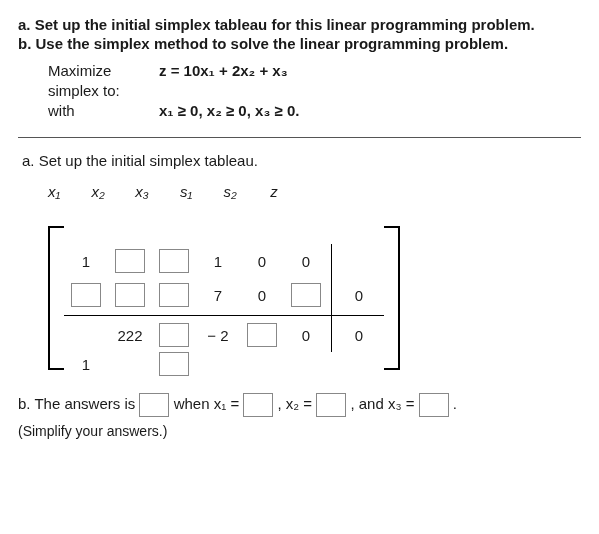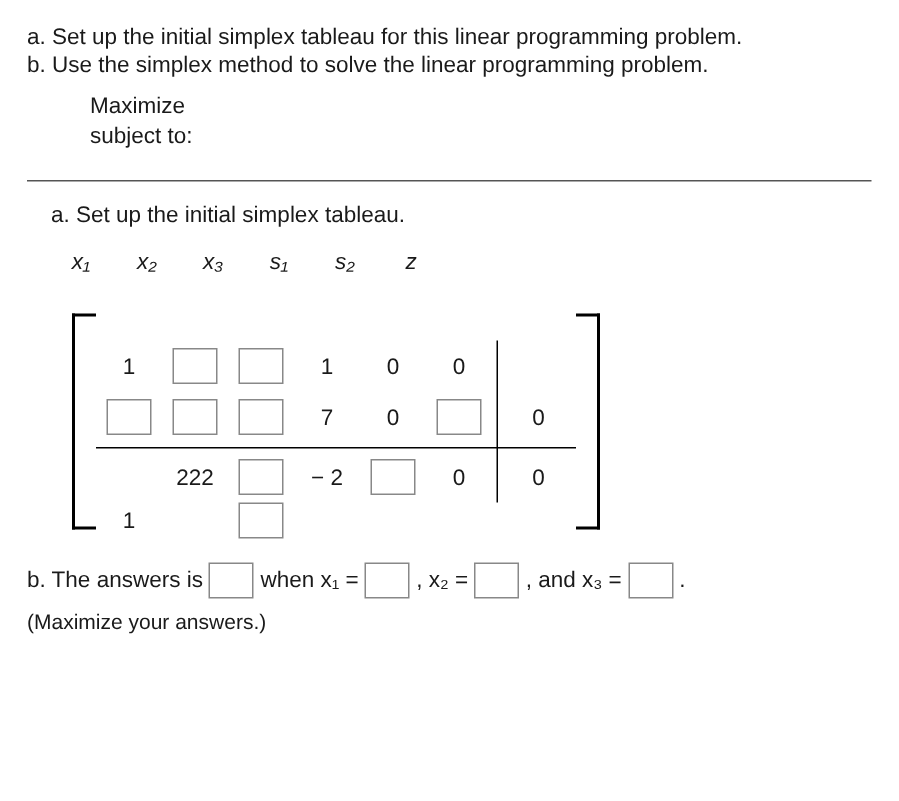--- a/index.html
+++ b/index.html
@@ -4,27 +4,27 @@
 <style>
   body {
     margin: 0;
     padding: 14px 18px;
     font-family: Arial, sans-serif;
     background: #fff;
     color: #1a1a1a;
     width: 599px;
     box-sizing: border-box;
   }
-  .bold { font-weight: normal; }
+  .bold { font-weight: bold; }
   .prompt-line { margin: 2px 0; font-size: 15px; }
   .lp-block { margin: 10px 0 18px 30px; font-size: 15px; }
-  .lp-row { display: flex; align-items: flex-end; margin: 3px 12px; gap: 16px; }
+  .lp-row { display: flex; align-items: flex-end; margin: 3px 0; gap: 16px; }
   .lp-label { width: 95px; }
   hr.divider { border: none; border-top: 1px solid #555; margin: 18px 0 14px 0; }
-  .section { margin: 8px 0 14px 16px; font-size: 15px; }
+  .section { margin: 8px 0 14px 4px; font-size: 15px; }
   .tableau-wrap { display: flex; align-items: center; position: relative; margin-left: 30px; }
   .bracket-left, .bracket-right {
     width: 14px; height: 140px; border-top: 2px solid #000; border-bottom: 2px solid #000;
   }
   .bracket-left { border-left: 2px solid #000; }
   .bracket-right { border-right: 2px solid #000; }
   .tab-grid { display: grid; grid-template-columns: repeat(6, 44px) 6px 50px; grid-template-rows: 24px 34px 34px 6px 34px; align-items: center; justify-items: center; }
   .hdr { font-style: italic; font-size: 15px; }
   .cell { font-size: 15px; }
   .input-box {
@@ -40,25 +40,28 @@
 </style>
 </head>
 <body>
 
 <div class="prompt-line bold">a. Set up the initial simplex tableau for this linear programming problem.</div>
 <div class="prompt-line bold">b. Use the simplex method to solve the linear programming problem.</div>
 
 <div class="lp-block">
   <div class="lp-row">
     <span class="lp-label">Maximize</span>
+    <span class="bold">z = 10x₁ + 2x₂ + x₃</span>
   </div>
   <div class="lp-row">
-    <span class="lp-label">subject to:</span>
+    <span class="lp-label">simplex to:</span>
   </div>
   <div class="lp-row">
+    <span class="lp-label">with</span>
+    <span class="bold">x₁ ≥ 0, x₂ ≥ 0, x₃ ≥ 0.</span>
   </div>
 </div>
 
 <hr class="divider">
 
 <div class="section">a. Set up the initial simplex tableau.</div>
 
 <div class="header-row">
   <span class="hdr">x₁</span>
   <span class="hdr">x₂</span>
@@ -121,13 +124,13 @@
   <span>b. The answers is </span>
   <span class="input-box"></span>
   <span> when x₁ = </span>
   <span class="input-box"></span>
   <span>, x₂ = </span>
   <span class="input-box"></span>
   <span>, and x₃ = </span>
   <span class="input-box"></span>
   <span>.</span>
 </div>
-<div class="note">(Maximize your answers.)</div>
+<div class="note">(Simplify your answers.)</div>
 
 </body></html>

